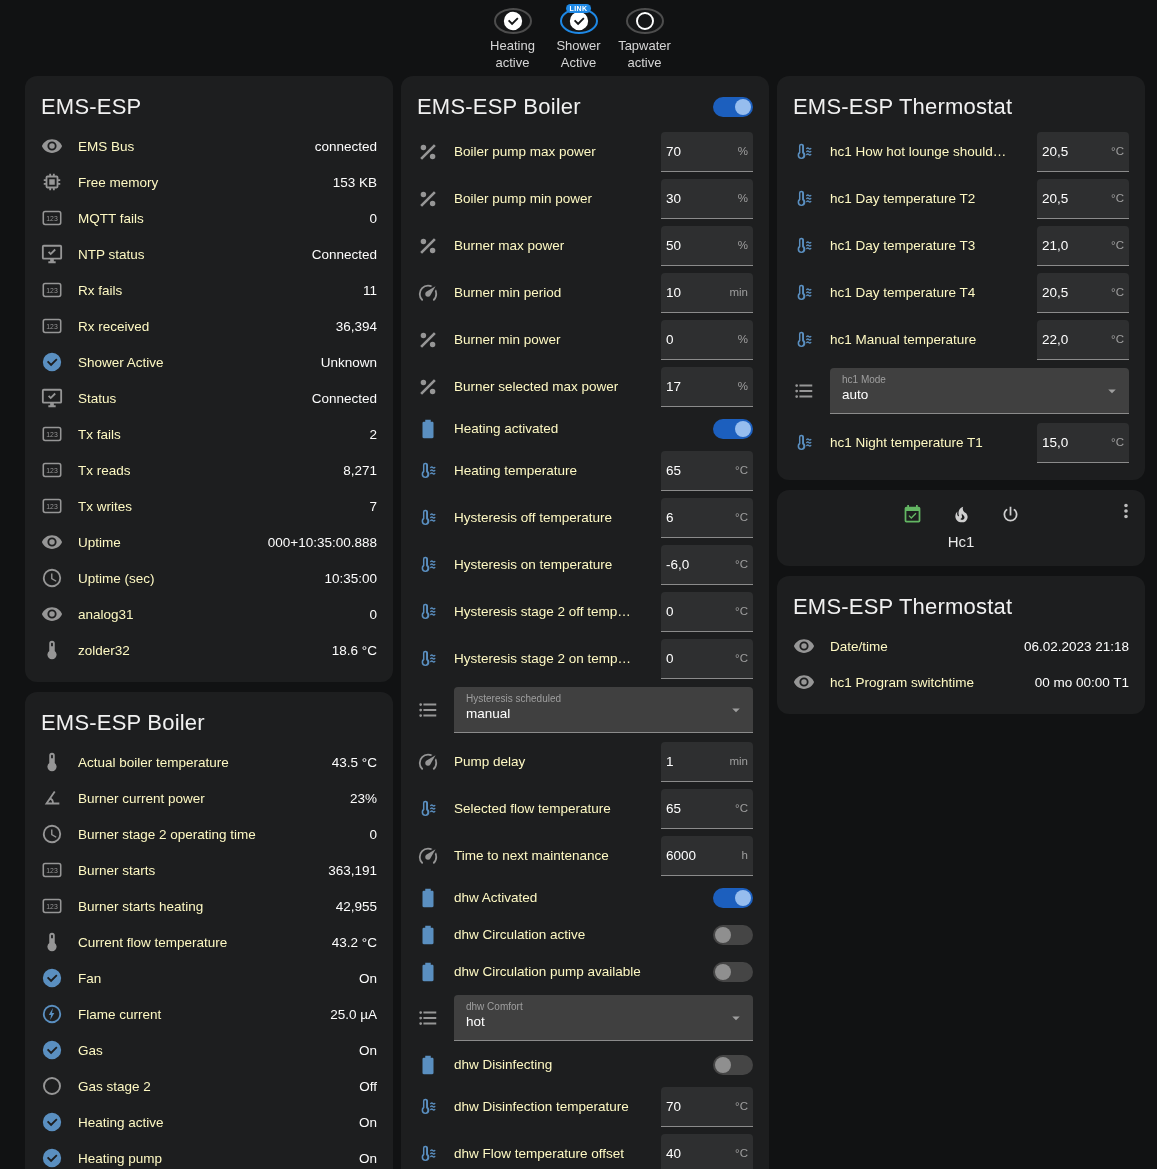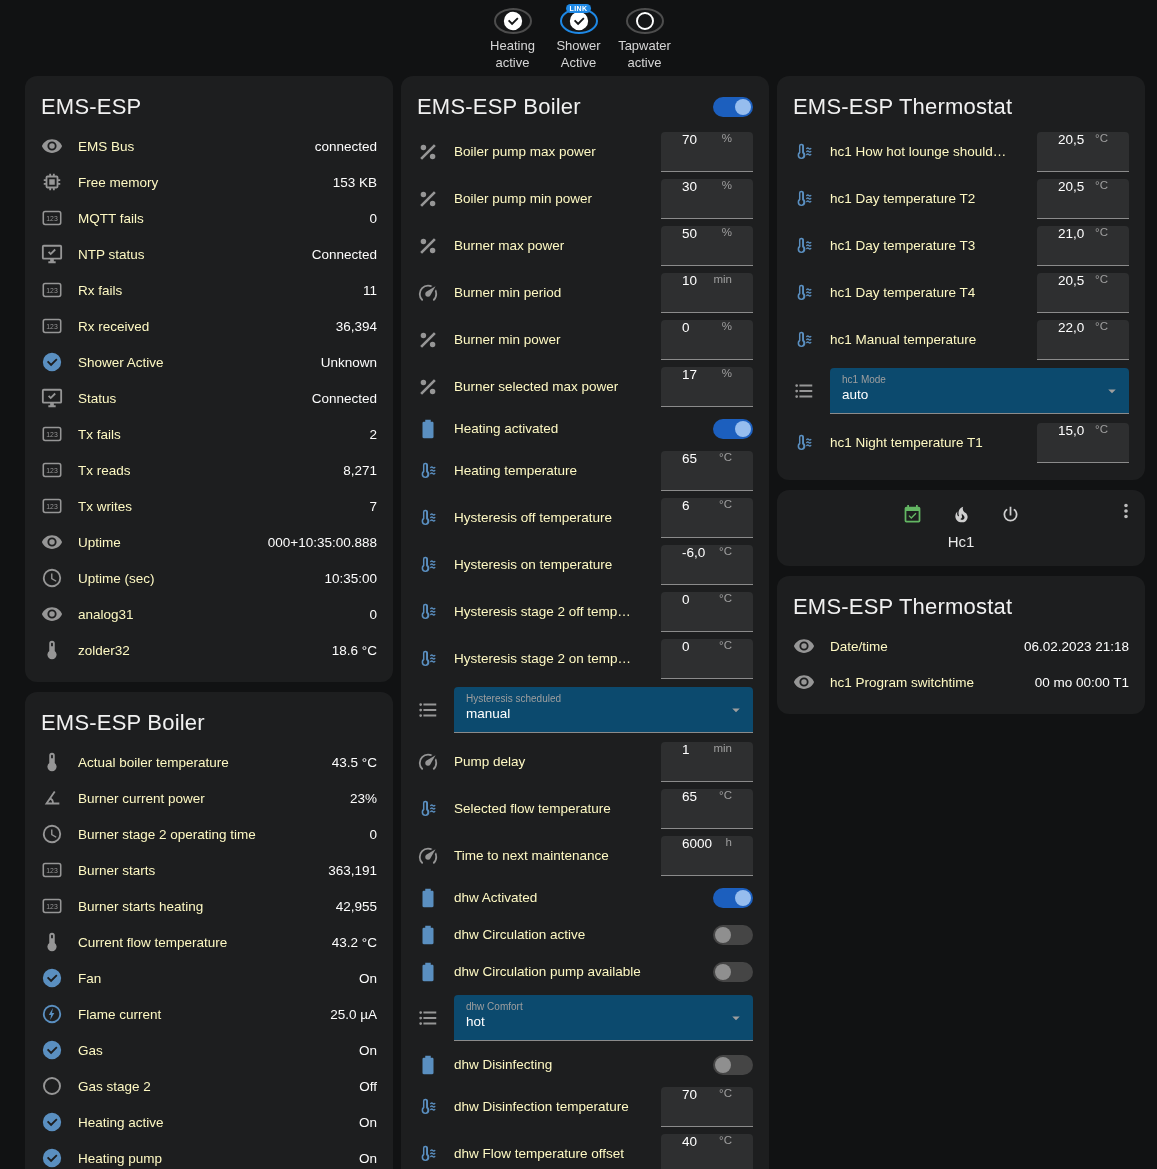--- a/index.html
+++ b/index.html
@@ -41,27 +41,27 @@
   .row[data-interactable="true"] { cursor:pointer; }
   .ricon { width:22px; flex:0 0 22px; color:#969696; display:flex; }
   .ricon svg { width:22px; height:22px; display:block; }
   .ricon.blue { color:#5a8fc0; }
   .rname { flex:1; font-size:13.5px; color:#fef9c3; white-space:nowrap; overflow:hidden; text-overflow:ellipsis; }
   .rvalue { font-size:13.5px; color:#fdfdfd; white-space:nowrap; margin-left:auto; }
   
   .numbox {
     width:92px; height:40px; background:#2e2f30;
     border-bottom:1px solid #8b8b8b; border-radius:4px 4px 0 0;
-    display:flex; padding:0 21px; cursor:text; flex:0 0 92px;
+    display:flex; align-items:center; padding:0 5px; cursor:text; flex:0 0 92px;
   }
   .nval { font-size:13.5px; color:#fff; }
   .nunit { font-size:11.5px; color:#9e9e9e; margin-left:auto; }
   
   .selbox {
-    flex:1; height:46px; background:#0c4a6e;
+    flex:1; height:46px; background:#404040;
     border-bottom:1px solid #8b8b8b; border-radius:4px 4px 0 0;
     position:relative; padding:6px 30px 0 12px; cursor:pointer; min-width:0;
   }
   .sel-label { font-size:10px; color:#9f9f9f; }
   .sel-value { font-size:13.5px; color:#fff; margin-top:2px; }
   .caret { position:absolute; right:8px; top:50%; transform:translateY(-50%); width:18px; height:18px; color:#9e9e9e; }
   
   .toggle { width:40px; height:20px; border-radius:10px; position:relative; background:#454545; cursor:pointer; flex:0 0 40px; margin-left:auto; }
   .toggle .knob { position:absolute; top:2px; width:16px; height:16px; border-radius:50%; background:#8f8f8f; left:2px; }
   .toggle.on { background:#1c5fbe; }

